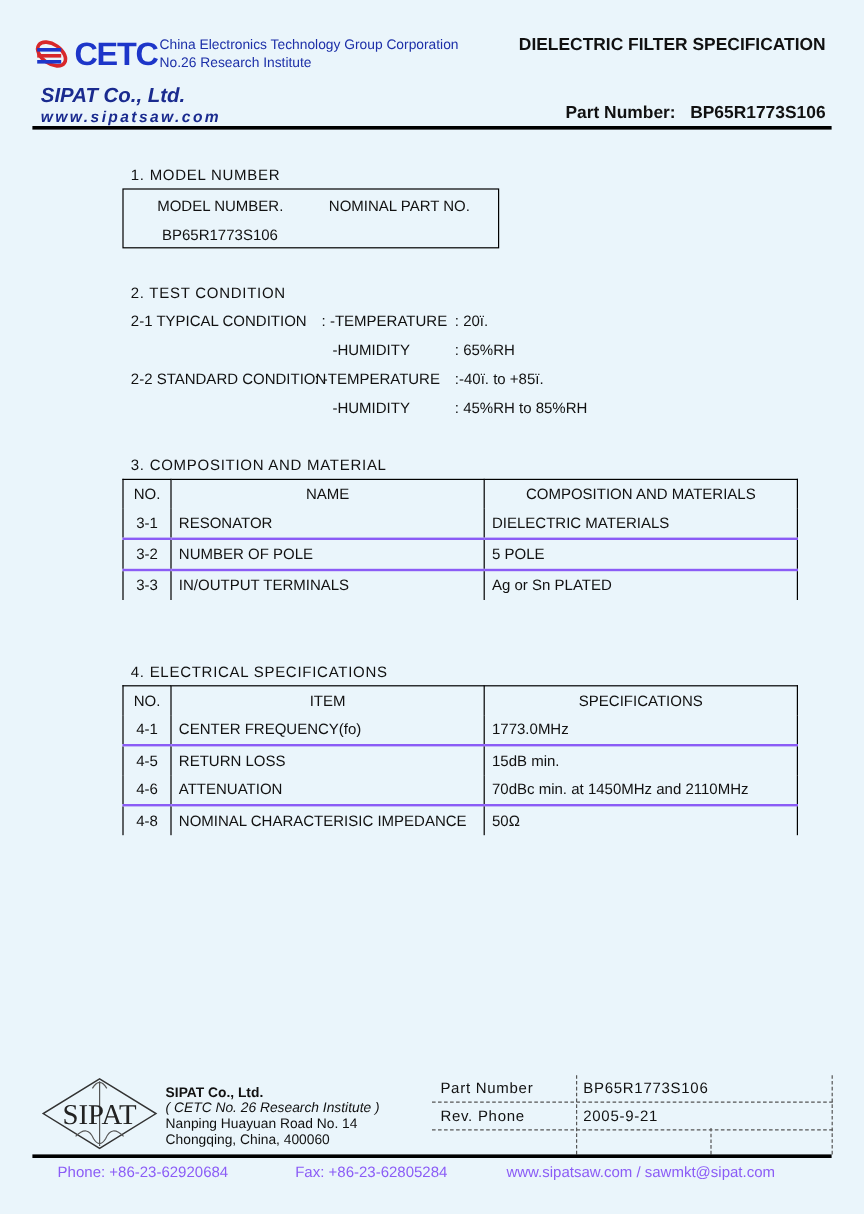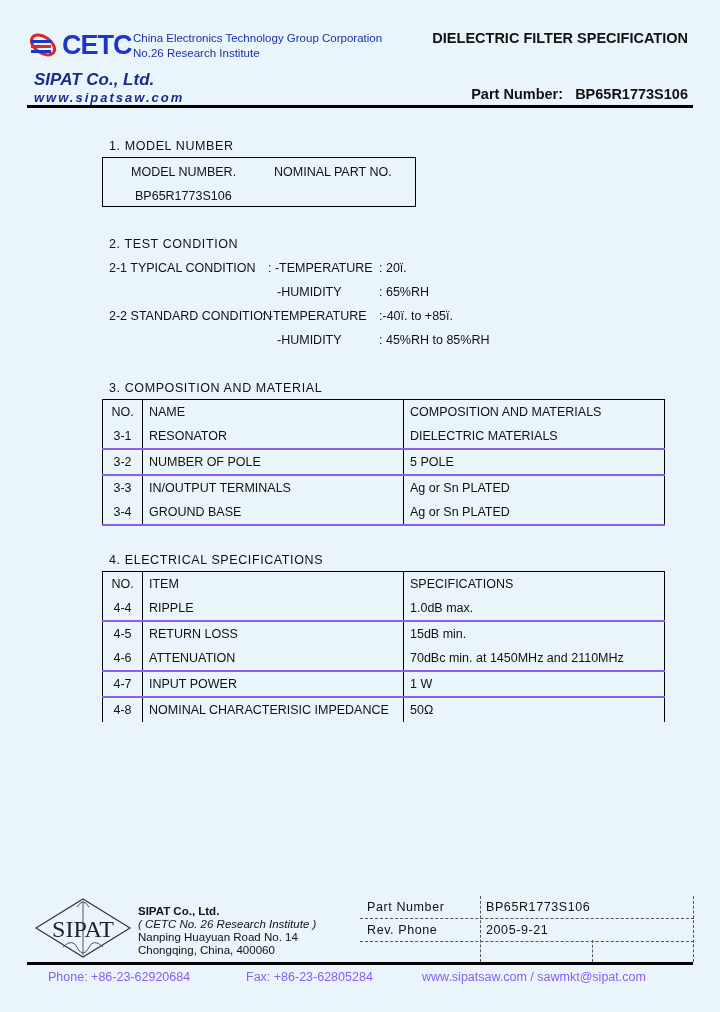--- a/index.html
+++ b/index.html
@@ -19,21 +19,21 @@
   .hr-thick { position:absolute; left:27px; width:666px; height:3px; background:#000; }
   
   .sec { font-size:12.5px; letter-spacing:0.6px; }
   .txt { font-size:12.5px; }
   
   .model-box { position:absolute; left:102px; top:157px; width:312px; height:48px; border:1px solid #000; }
   
   table.spec { position:absolute; border-collapse:collapse; font-size:12.5px; }
   table.spec td { height:24px; padding:0 6px; vertical-align:middle; border-left:1px solid #000; border-right:1px solid #000; }
   table.spec td.no { width:27px; text-align:center; }
-  table.spec td.c { }
+  table.spec td.c { text-align:center; }
   table.spec tr.top td { border-top:1px solid #000; }
   table.spec tr.bl td { border-bottom:2px solid #8b5cf6; }
   
   .f-company { left:138px; top:905px; font-size:11.5px; line-height:13px; }
   .f-company .b { font-weight:bold; }
   .f-company .i { font-style:italic; }
   .ftab { position:absolute; left:360px; top:896px; width:334px; font-size:12.5px; letter-spacing:0.6px; }
   .frow { position:relative; height:22px; }
   .frow.dash { border-bottom:1px dashed #555; }
   .fcell { position:absolute; top:4px; }
@@ -93,55 +93,45 @@
   <tr class="bl">
     <td class="no">3-2</td>
     <td>NUMBER OF POLE</td>
     <td>5 POLE</td>
   </tr>
   <tr>
     <td class="no">3-3</td>
     <td>IN/OUTPUT TERMINALS</td>
     <td>Ag or Sn PLATED</td>
   </tr>
-  <tr class="bl">
-    <td class="no">3-4</td>
-    <td>GROUND BASE</td>
-    <td>Ag or Sn PLATED</td>
-  </tr>
 </tbody>
   </table>
 
 <div class="abs sec" style="left:109px;top:553px">4. ELECTRICAL SPECIFICATIONS</div>
 <table class="spec" style="left:102px;top:571px;width:563px;">
   <tbody>
       <tr class="top">
     <td class="no">NO.</td>
     <td class="c" style="width:248px">ITEM</td>
     <td class="c">SPECIFICATIONS</td>
   </tr>
   <tr class="bl">
-    <td class="no">4-4</td>
-    <td>RIPPLE</td>
-    <td>1.0dB max.</td>
+    <td class="no">4-1</td>
+    <td>CENTER FREQUENCY(fo)</td>
+    <td>1773.0MHz</td>
   </tr>
   <tr>
     <td class="no">4-5</td>
     <td>RETURN LOSS</td>
     <td>15dB min.</td>
   </tr>
   <tr class="bl">
     <td class="no">4-6</td>
     <td>ATTENUATION</td>
     <td>70dBc min.    at 1450MHz and 2110MHz</td>
-  </tr>
-  <tr class="bl">
-    <td class="no">4-7</td>
-    <td>INPUT POWER</td>
-    <td>1 W</td>
   </tr>
   <tr>
     <td class="no">4-8</td>
     <td>NOMINAL CHARACTERISIC IMPEDANCE</td>
     <td>50Ω</td>
   </tr>
 </tbody>
   </table>
 
 <svg style="position:absolute;left:33px;top:897px;width:100px;height:62px" viewBox="0 0 100 62">

